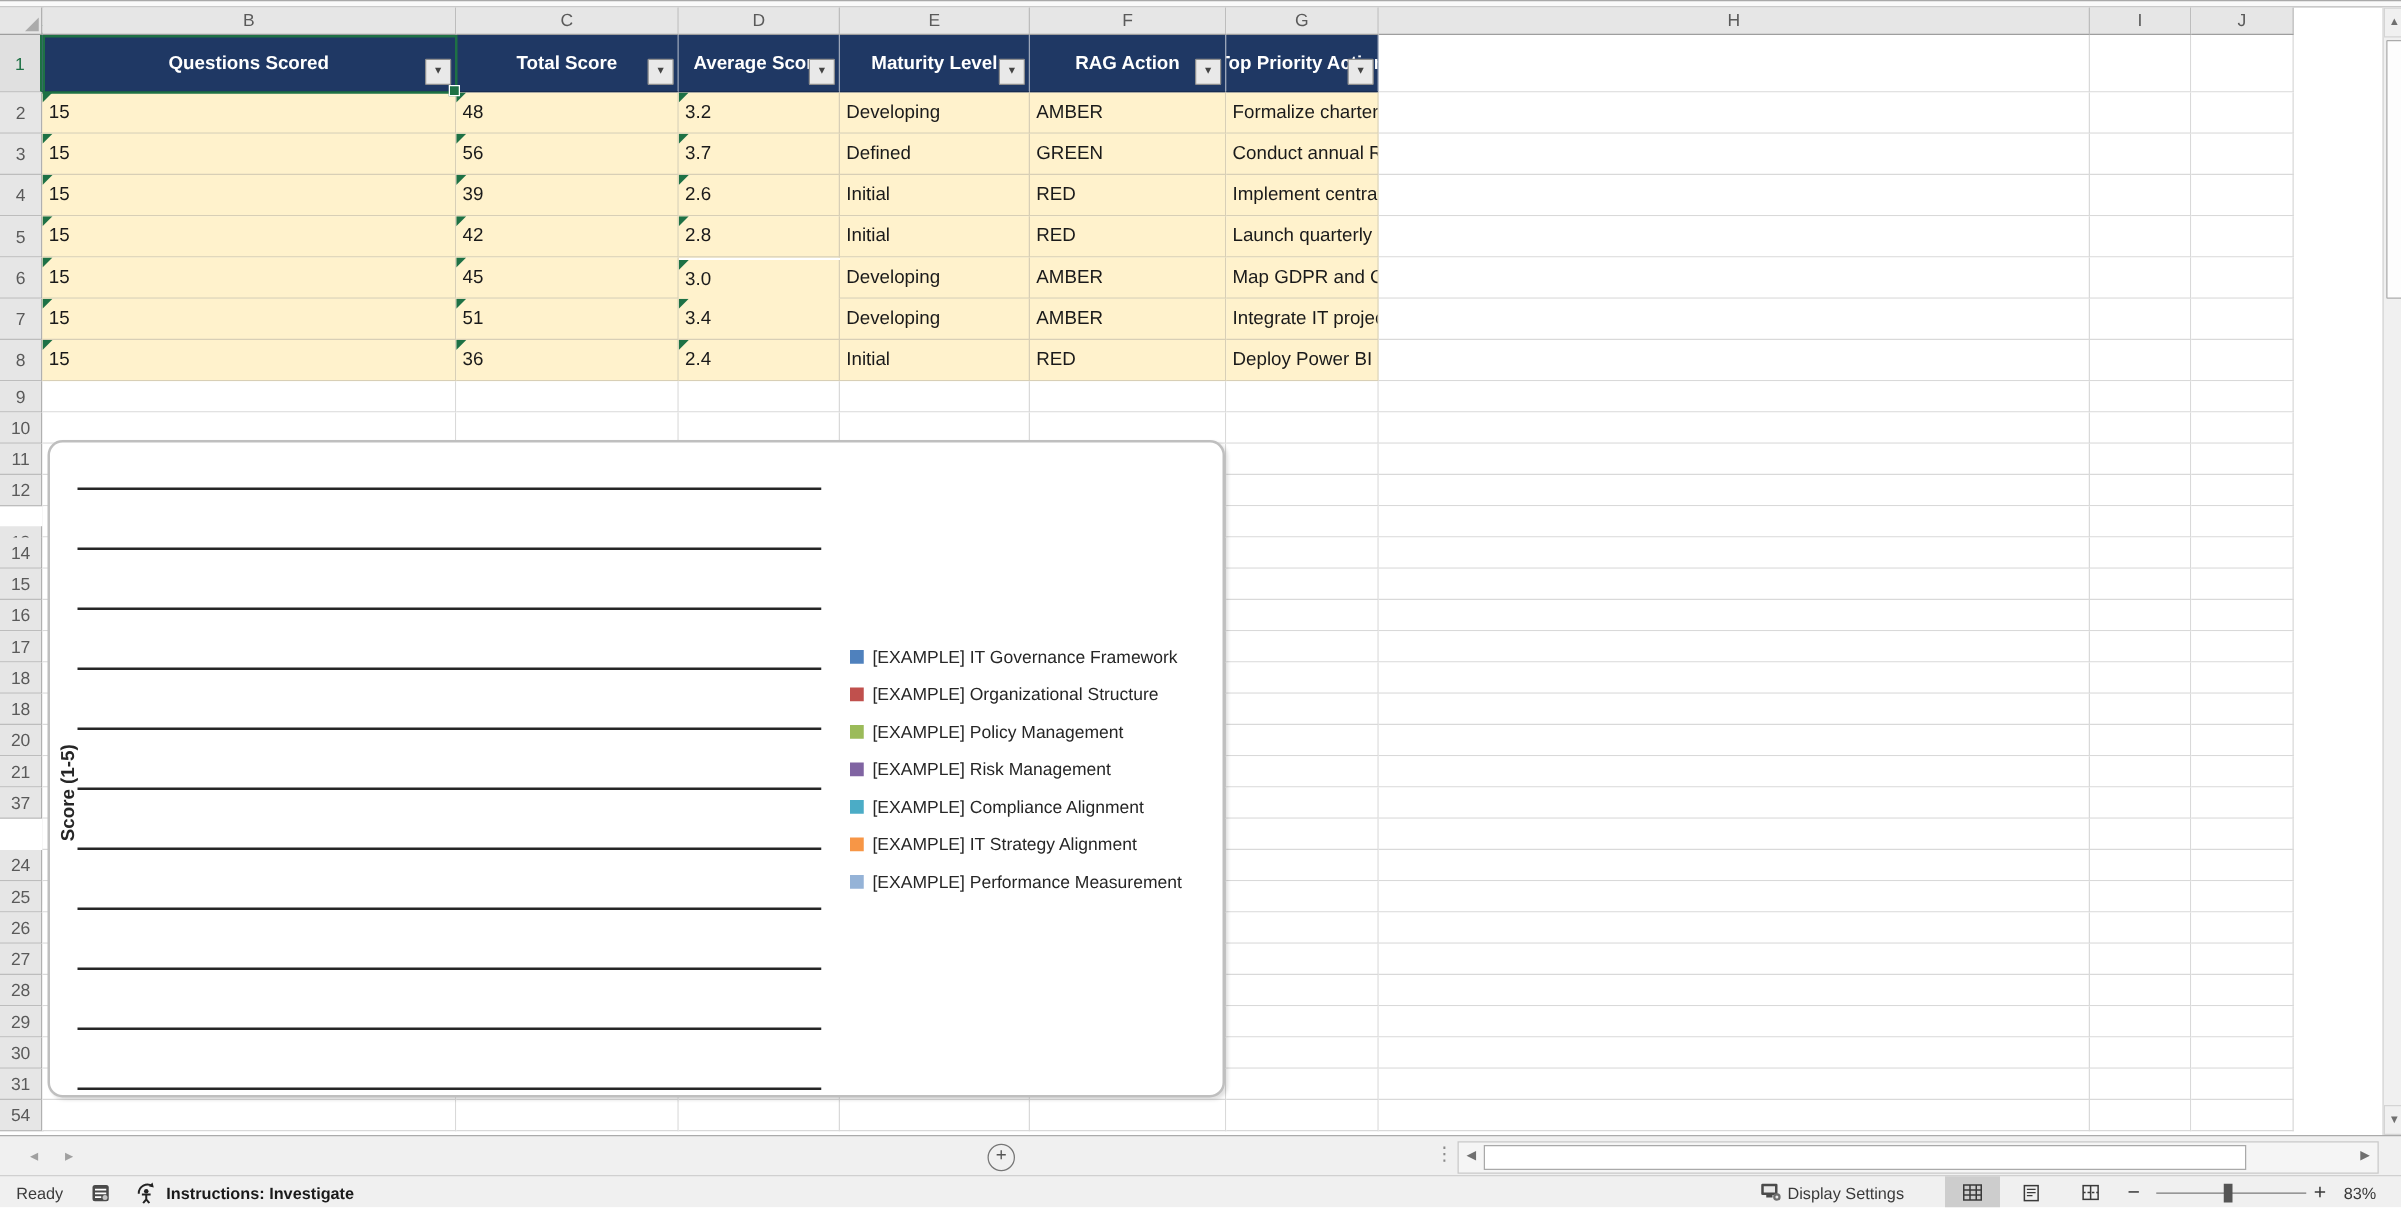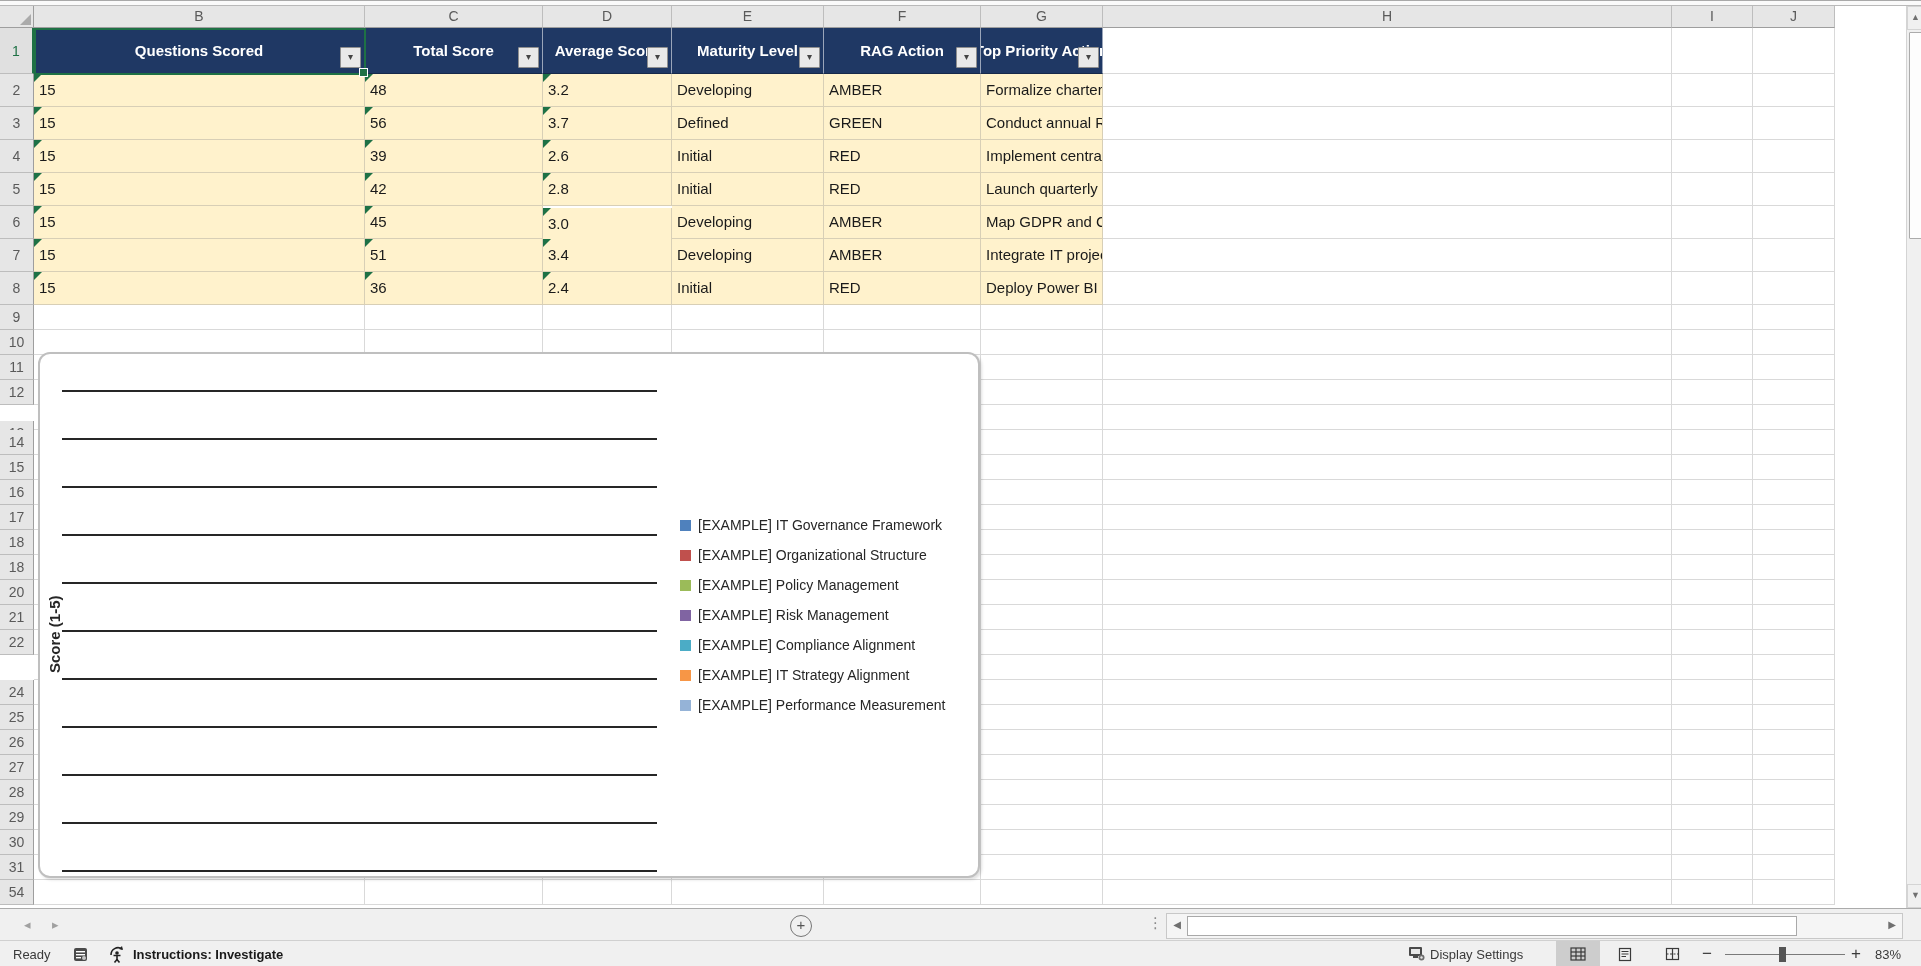--- a/index.html
+++ b/index.html
@@ -115,21 +115,21 @@
       <div class="abs rowhdr" style="top: 380px; height: 25px;">12</div>
       <div class="abs rowhdr" style="top: 421px; height: 25px;">13</div>
       <div class="abs rowhdr" style="top: 430px; height: 25px;">14</div>
       <div class="abs rowhdr" style="top: 455px; height: 25px;">15</div>
       <div class="abs rowhdr" style="top: 480px; height: 25px;">16</div>
       <div class="abs rowhdr" style="top: 505px; height: 25px;">17</div>
       <div class="abs rowhdr" style="top: 530px; height: 25px;">18</div>
       <div class="abs rowhdr" style="top: 555px; height: 25px;">18</div>
       <div class="abs rowhdr" style="top: 580px; height: 25px;">20</div>
       <div class="abs rowhdr" style="top: 605px; height: 25px;">21</div>
-      <div class="abs rowhdr" style="top: 630px; height: 25px;">22</div>
+      <div class="abs rowhdr" style="top: 630px; height: 25px;">37</div>
       <div class="abs rowhdr" style="top: 655px; height: 25px; margin-top: 44px;">23</div>
       <div class="abs rowhdr" style="top: 680px; height: 25px;">24</div>
       <div class="abs rowhdr" style="top: 705px; height: 25px;">25</div>
       <div class="abs rowhdr" style="top: 730px; height: 25px;">26</div>
       <div class="abs rowhdr" style="top: 755px; height: 25px;">27</div>
       <div class="abs rowhdr" style="top: 780px; height: 25px;">28</div>
       <div class="abs rowhdr" style="top: 805px; height: 25px;">29</div>
       <div class="abs rowhdr" style="top: 830px; height: 25px;">30</div>
       <div class="abs rowhdr" style="top: 855px; height: 25px;">31</div>
       <div class="abs rowhdr" style="top: 880px; height: 25px;">54</div>

